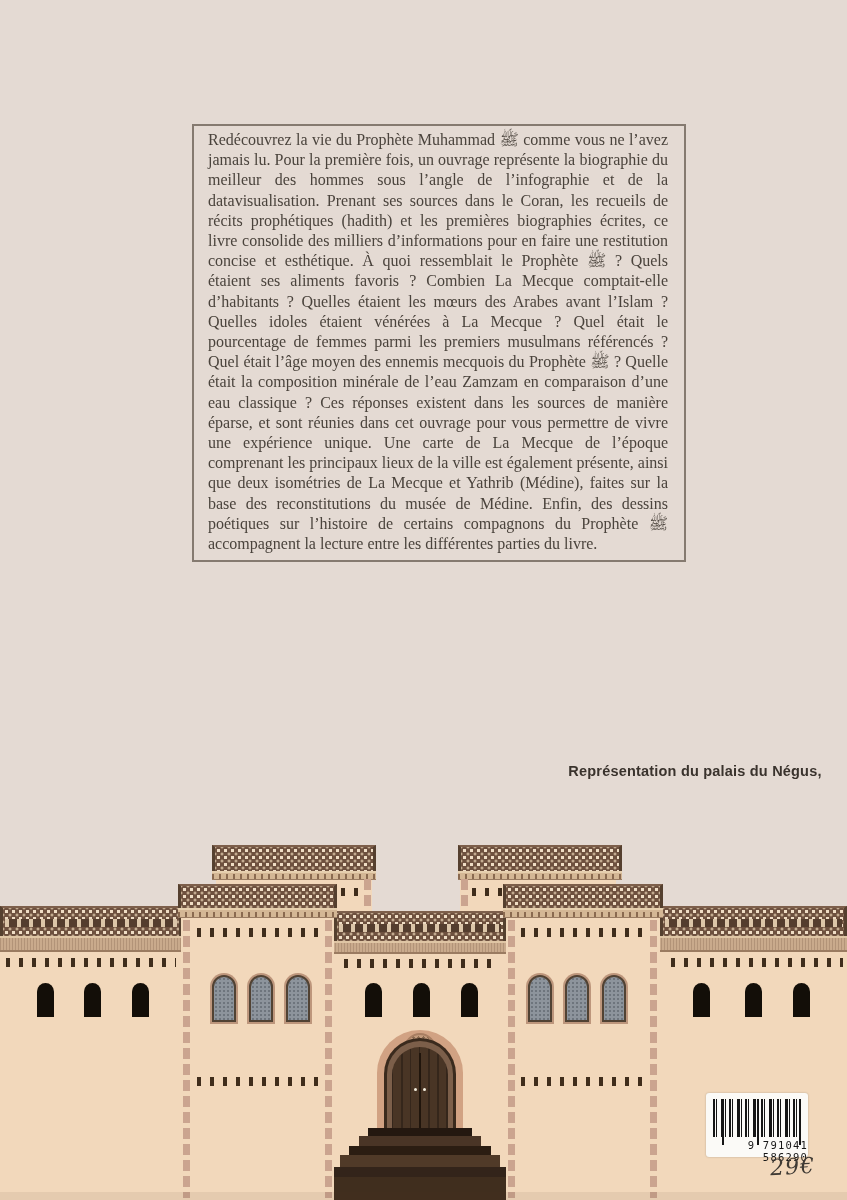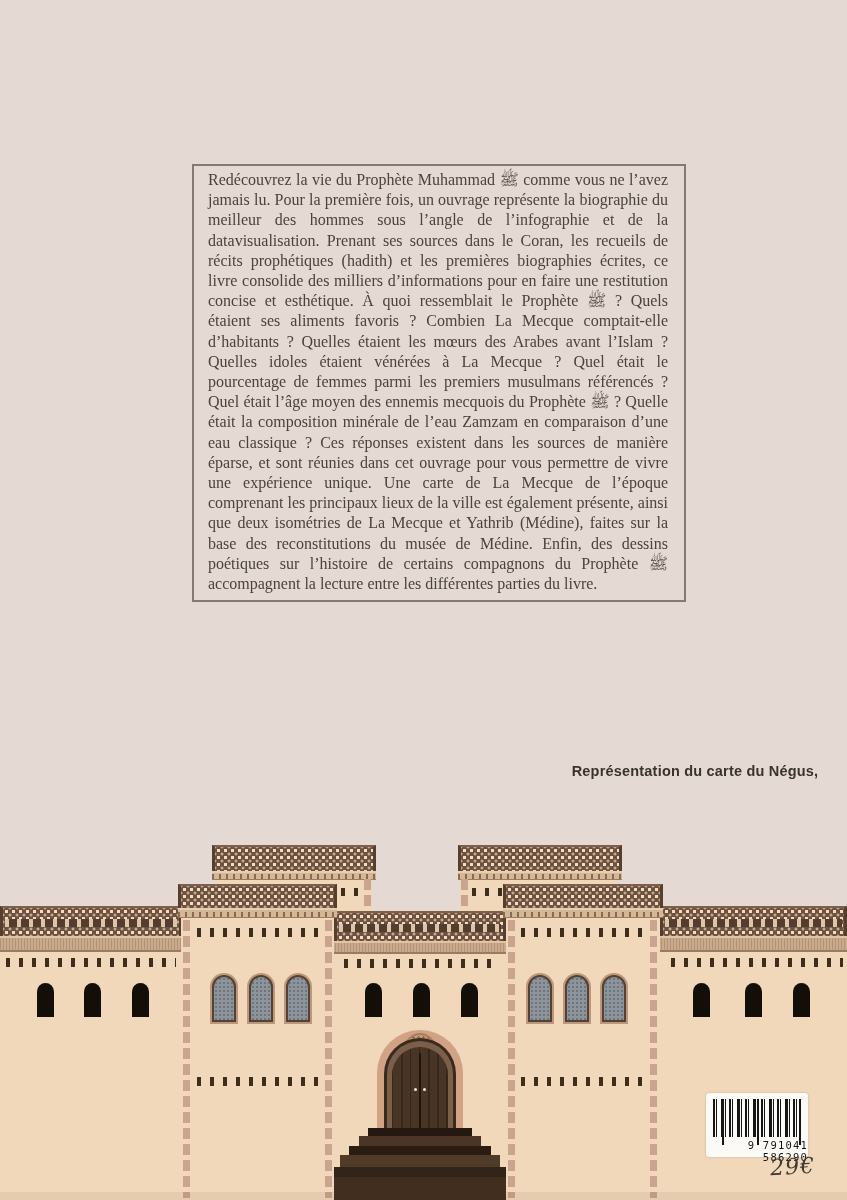--- a/index.html
+++ b/index.html
@@ -7,21 +7,21 @@
        background:var(--background,#e4dad3);
        font-family:"Liberation Sans",sans-serif;}
   .abs{position:absolute;}
 
   
   .blurb-box{left:192px;top:124px;width:494px;height:438px;box-sizing:border-box;
       border:2px solid rgba(95,85,73,.72);
       padding:4px 16px 0 14px;
       font-family:"Liberation Serif","DejaVu Sans",serif;
       font-size:16px;line-height:20.2px;text-align:justify;
-      color:var(--inkText,#4a433c);margin-top:40px;}
+      color:var(--inkText,#4a433c);}
 
   
   .caption{left:545px;top:762px;width:300px;text-align:center;
       font-family:"Liberation Sans",sans-serif;font-weight:bold;
       font-size:14.5px;line-height:18.5px;letter-spacing:.2px;
       color:var(--captionInk,#3a332d);}
 
   
   .wall{background:var(--wall,#f2d8bb);}
   .lattice{box-sizing:border-box;background-color:var(--latticeBrown,#6e513f);
@@ -71,21 +71,21 @@
       font-size:22px;letter-spacing:1px;color:#3f3a34;transform:rotate(-3deg);}
 
   .ground-shade{left:0;top:1192px;width:847px;height:8px;background:rgba(74,52,34,.08);}
 </style>
 </head>
 <body>
 
 <div class="abs blurb-box">Redécouvrez la vie du Prophète Muhammad ﷺ comme vous ne l’avez jamais lu. Pour la première fois, un ouvrage représente la biographie du meilleur des hommes sous l’angle de l’infographie et de la datavisualisation. Prenant ses sources dans le Coran, les recueils de récits prophétiques (hadith) et les premières biographies écrites, ce livre consolide des milliers d’informations pour en faire une restitution concise et esthétique. À quoi ressemblait le Prophète ﷺ ? Quels étaient ses aliments favoris ? Combien La Mecque comptait-elle d’habitants ? Quelles étaient les mœurs des Arabes avant l’Islam ? Quelles idoles étaient vénérées à La Mecque ? Quel était le pourcentage de femmes parmi les premiers musulmans référencés ? Quel était l’âge moyen des ennemis mecquois du Prophète ﷺ ? Quelle était la composition minérale de l’eau Zamzam en comparaison d’une eau classique ? Ces réponses existent dans les sources de manière éparse, et sont réunies dans cet ouvrage pour vous permettre de vivre une expérience unique. Une carte de La Mecque de l’époque comprenant les principaux lieux de la ville est également présente, ainsi que deux isométries de La Mecque et Yathrib (Médine), faites sur la base des reconstitutions du musée de Médine. Enfin, des dessins poétiques sur l’histoire de certains compagnons du Prophète ﷺ accompagnent la lecture entre les différentes parties du livre.</div>
 
 <div class="abs caption">
-  <div>Représentation du carte du Négus,</div>
+  <div>Représentation du palais du Négus,</div>
 </div>
 
 <div class="abs" id="palace" style="left:0;top:843px;width:847px;height:357px;">
 
   <div class="abs wall" style="left:216px;top:25px;width:156px;height:82px;"></div>
   <div class="abs lattice" style="left:212px;top:2px;width:164px;height:26px;"></div>
   <div class="abs dentil" style="left:212px;top:28px;width:164px;height:9px;"></div>
   <div class="abs slits" style="left:224px;top:45px;width:136px;height:8px;"></div>
   <div class="abs quoin" style="left:364px;top:36px;height:40px;"></div>
 

